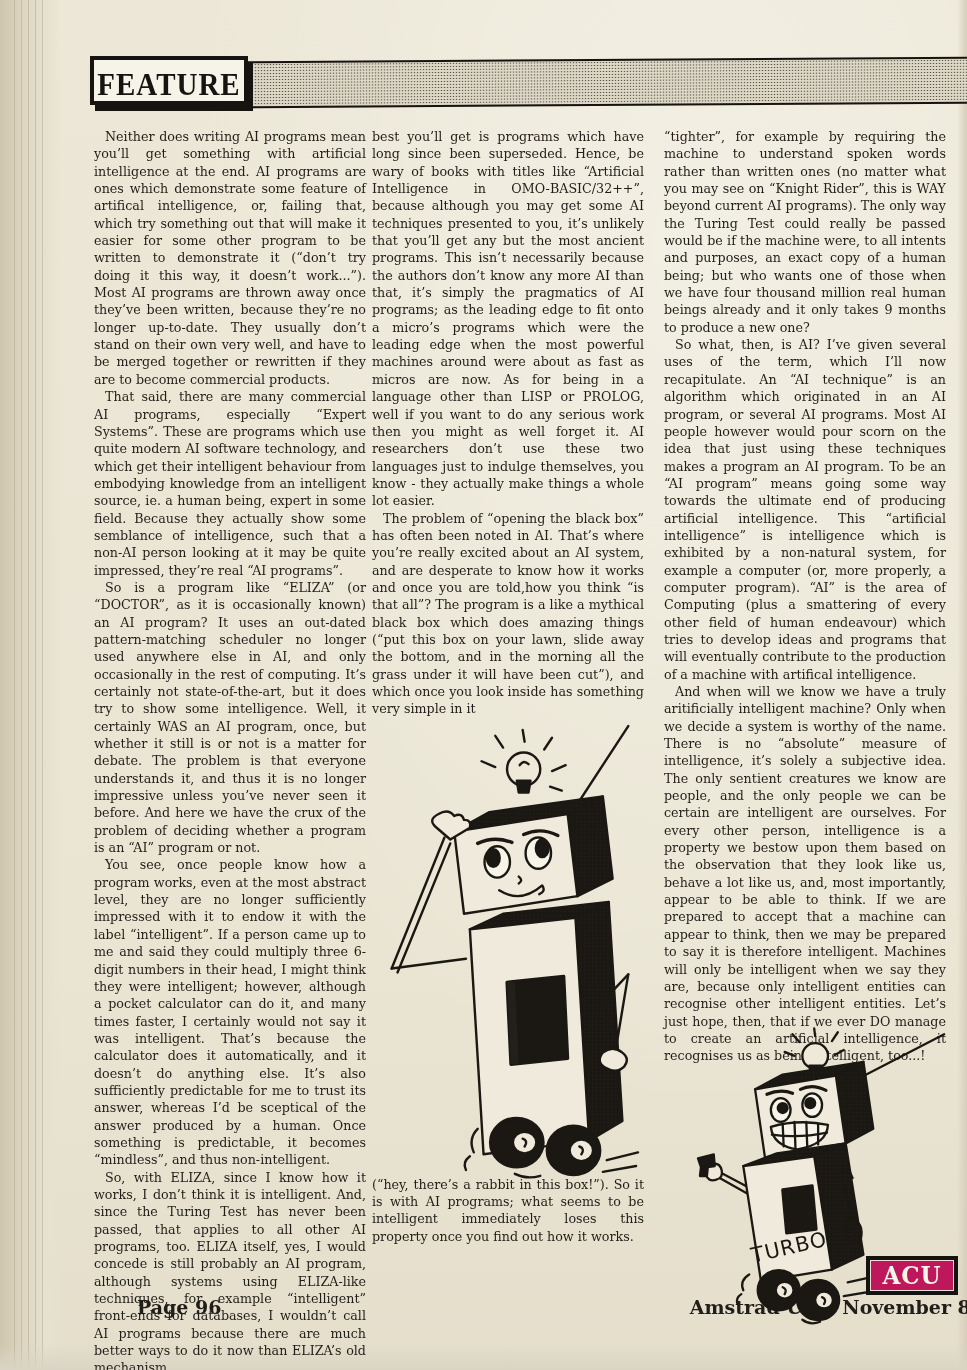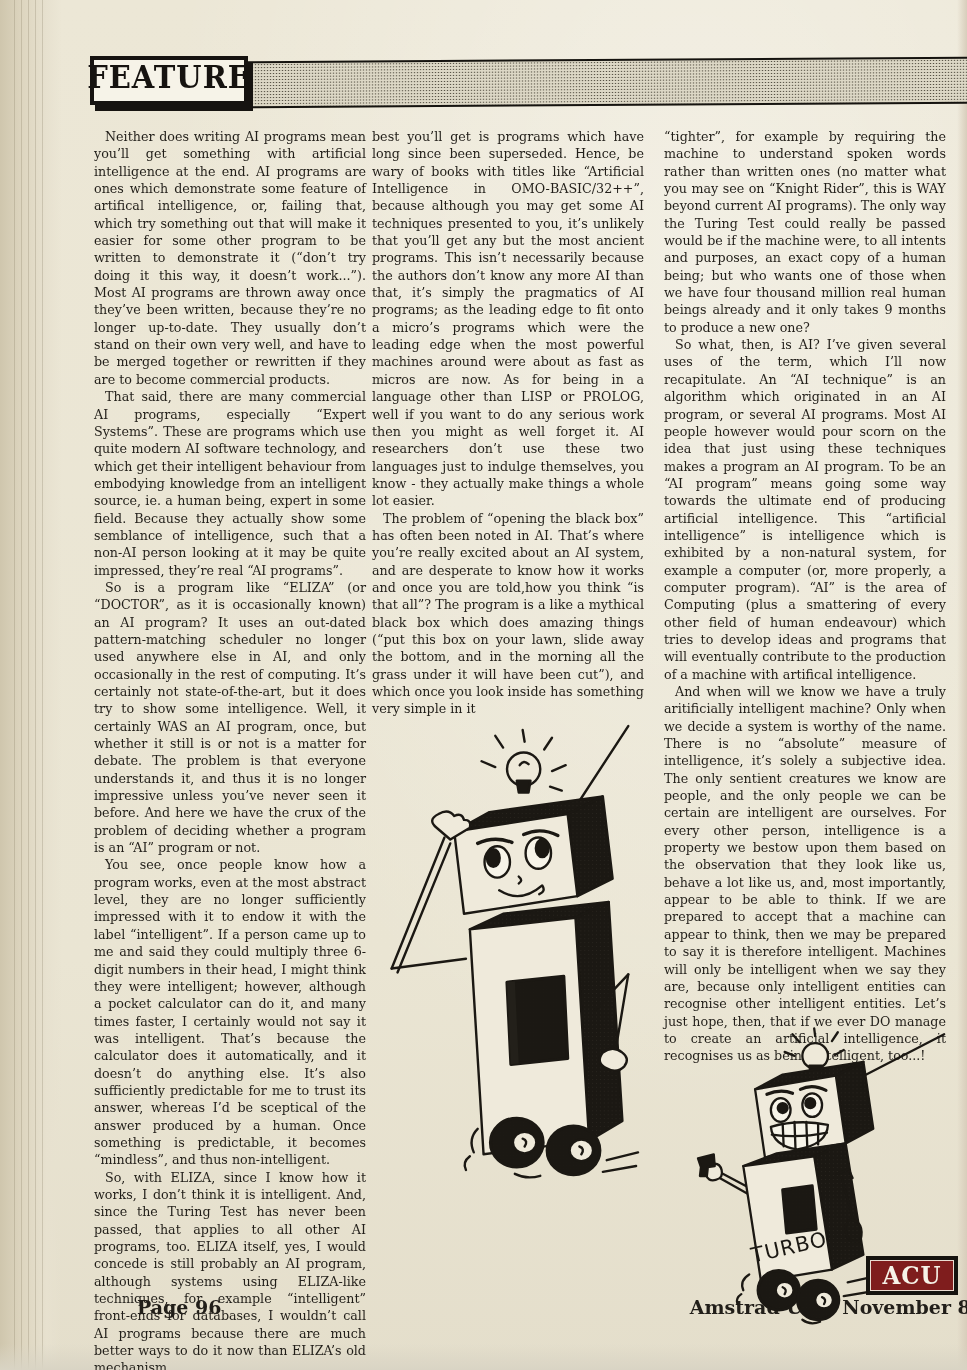--- a/index.html
+++ b/index.html
@@ -30,22 +30,23 @@
     background:linear-gradient(270deg,#d8cdbb,rgba(216,205,187,0));
   }
   .edge-bottom{
     position:absolute;left:0;bottom:0;width:967px;height:26px;
     background:linear-gradient(0deg,#d9d4c4,rgba(217,212,196,0));
   }
   .feature-box{
     position:absolute;left:90px;top:56px;width:150px;height:41px;
     background:#f6f3e8;border:4px solid #161310;
     box-shadow:5px 6px 0 #161310;
-    display:flex;align-items:flex-start;justify-content:center;
+    display:flex;align-items:flex-end;justify-content:center;
     z-index:3;
+    font-family:Liberation Serif, serif;
   }
   .feature-box span{
     font-weight:bold;font-size:29px;letter-spacing:1px;
     transform:scaleY(1.08);color:#161310;
   }
   .halftone-bar{
     position:absolute;left:243px;top:59px;width:724px;height:43px;
     background-color:#ddd8c6;
     background-image:radial-gradient(circle,#555043 0.8px,rgba(0,0,0,0) 1px);
     background-size:3px 3px;
@@ -60,21 +61,21 @@
   }
   .col p{margin:0;text-indent:11px;}
   .col p.noindent{text-indent:0;}
   #col1{left:94px;width:272px;}
   #col2{left:372px;width:272px;}
   #col3{left:664px;width:282px;}
   .robot-center{display:block;margin:4px auto 2px auto;}
   .robot-turbo{position:absolute;left:698px;top:1028px;z-index:5;}
   .acu-badge{
     position:absolute;left:866px;top:1256px;width:88px;height:35px;
-    background:#7f1d1d;border:2px solid #15130f;
+    background:#be185d;border:2px solid #15130f;
     display:flex;align-items:center;justify-content:center;
     box-shadow:inset 0 0 0 2px #15130f, inset 0 0 0 3px rgba(245,242,230,.9);
     z-index:6;
   }
   .acu-badge span{
     color:#f6f3e8;font-weight:bold;font-size:23px;letter-spacing:1px;
     font-family:"DejaVu Serif",serif;transform:scaleY(1.05);
   }
   .footer{
     position:absolute;left:0;top:1296px;width:967px;height:30px;
@@ -178,20 +179,21 @@
     </g>
     <g>
       <path d="M104 416 q-10 10 -4 24" fill="none"></path>
       <path d="M96 444 q-8 6 -4 14" fill="none"></path>
       <path d="M142 462 q12 6 26 2" fill="none"></path>
       <line x1="236" y1="448" x2="268" y2="440"></line>
       <line x1="232" y1="460" x2="266" y2="454"></line>
     </g>
   </svg>
 
+  <p class="noindent">(“hey, there’s a rabbit in this box!”). So it is with AI programs; what seems to be intelligent immediately loses this property once you find out how it works.</p>
 </div>
 
 <div class="col" id="col3">
   <p class="noindent">“tighter”, for example by requiring the machine to understand spoken words rather than written ones (no matter what you may see on “Knight Rider”, this is WAY beyond current AI programs). The only way the Turing Test could really be passed would be if the machine were, to all intents and purposes, an exact copy of a human being; but who wants one of those when we have four thousand million real human beings already and it only takes 9 months to produce a new one?</p>
   <p>So what, then, is AI? I’ve given several uses of the term, which I’ll now recapitulate. An “AI technique” is an algorithm which originated in an AI program, or several AI programs. Most AI people however would pour scorn on the idea that just using these techniques makes a program an AI program. To be an “AI program” means going some way towards the ultimate end of producing artificial intelligence. This “artificial intelligence” is intelligence which is exhibited by a non-natural system, for example a computer (or, more properly, a computer program). “AI” is the area of Computing (plus a smattering of every other field of human endeavour) which tries to develop ideas and programs that will eventually contribute to the production of a machine with artifical intelligence.</p>
   <p>And when will we know we have a truly aritificially intelligent machine? Only when we decide a system is worthy of the name. There is no “absolute” measure of intelligence, it’s solely a subjective idea. The only sentient creatures we know are people, and the only people we can be certain are intelligent are ourselves. For every other person, intelligence is a property we bestow upon them based on the observation that they look like us, behave a lot like us, and, most importantly, appear to be able to think. If we are prepared to accept that a machine can appear to think, then we may be prepared to say it is therefore intelligent. Machines will only be intelligent when we say they are, because only intelligent entities can recognise other intelligent entities. Let’s just hope, then, that if we ever DO manage to create an artificial intelligence, it recognises us as being intelligent, too...!</p>
 </div>
 
 <svg class="robot-turbo" width="256" height="296" viewBox="0 0 260 300" fill="none" stroke="#1b1813" stroke-width="2.3" stroke-linecap="round" stroke-linejoin="round">
   <g>

